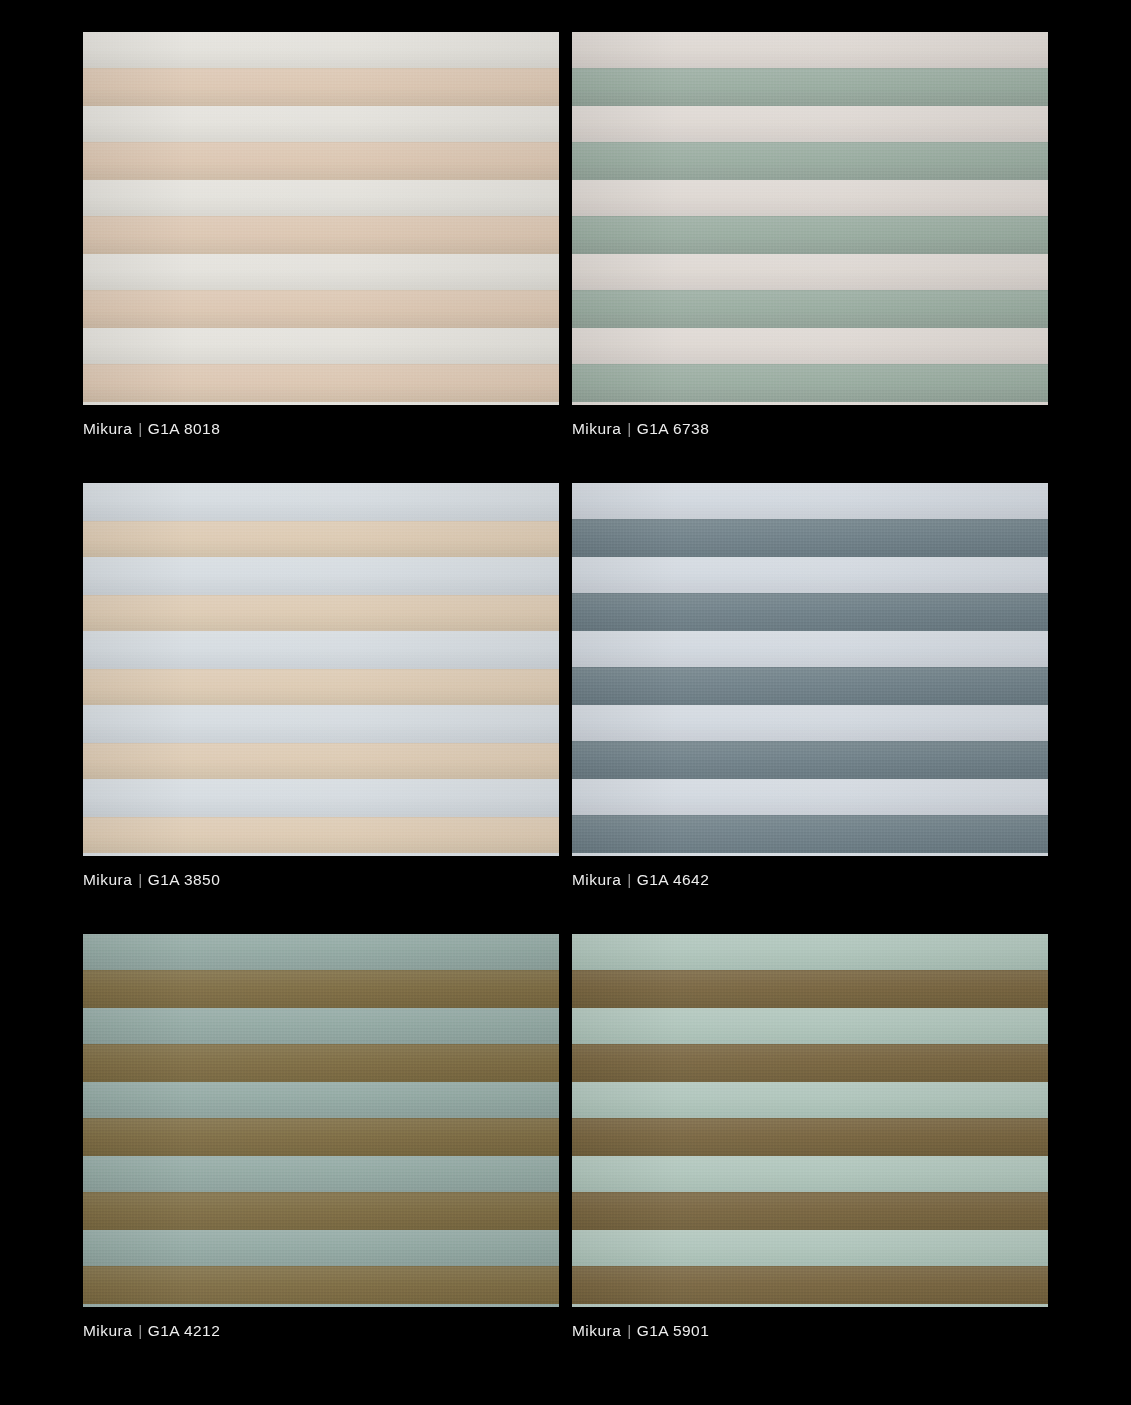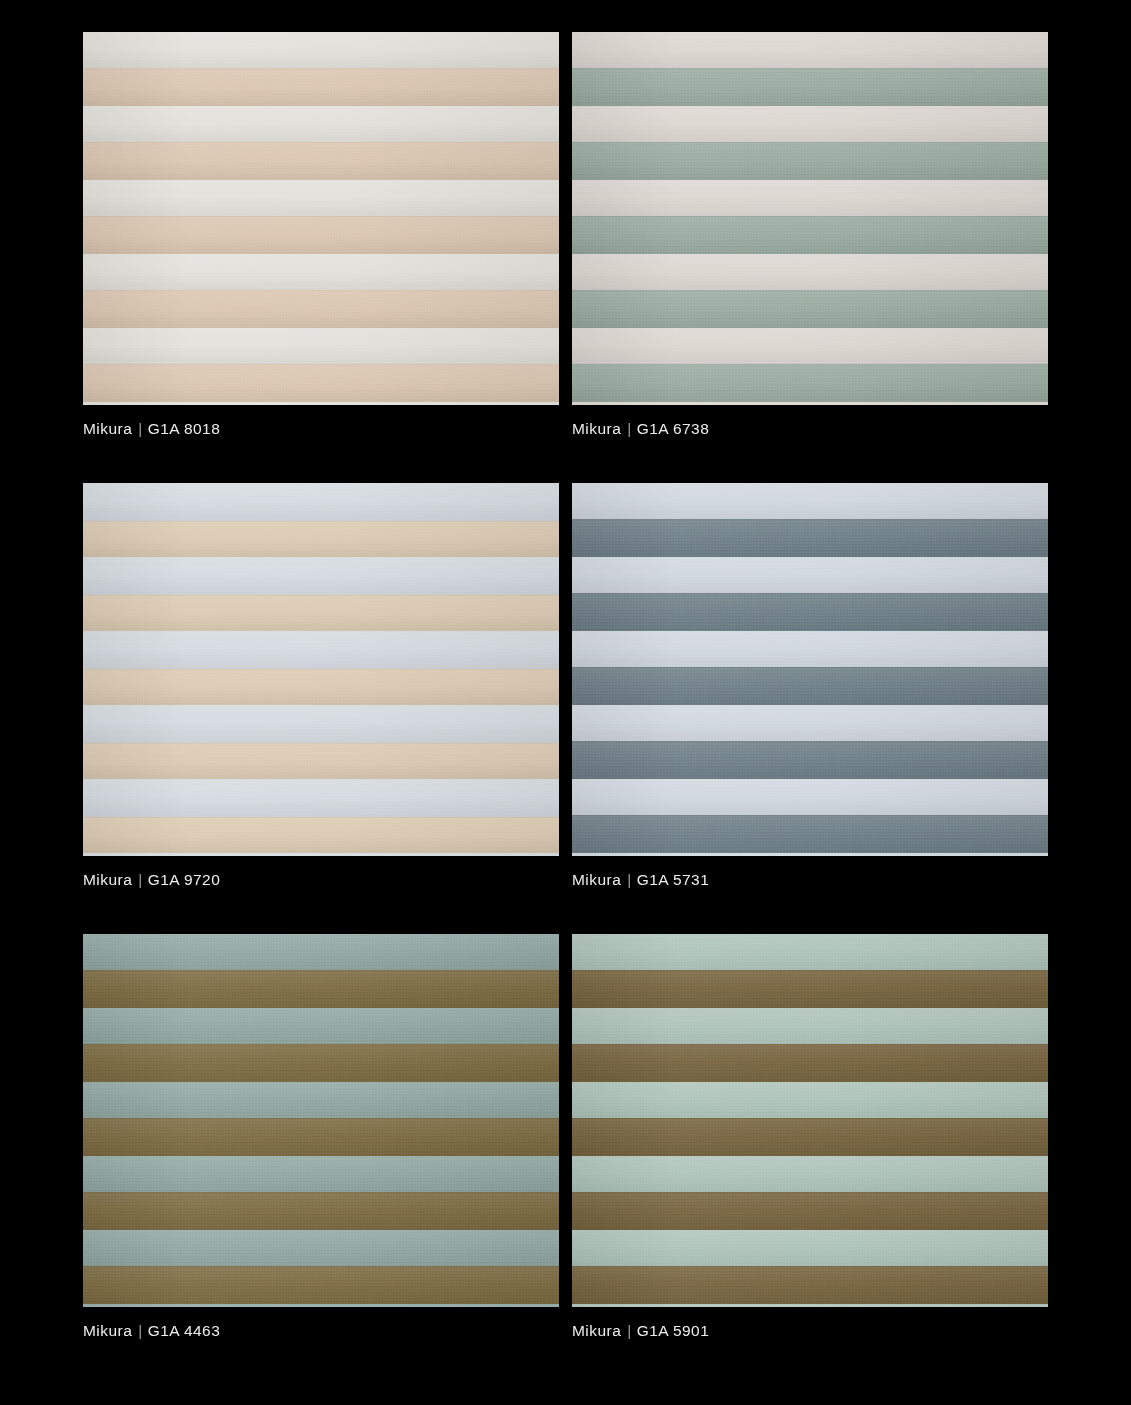--- a/index.html
+++ b/index.html
@@ -152,49 +152,49 @@
     <div class="swatch-cell">
       <div class="swatch-tile">
         <div class="stripe-layer" style="background: repeating-linear-gradient(rgb(214, 220, 225) 0px, rgb(214, 220, 225) 38px, rgb(221, 203, 179) 38px, rgb(221, 203, 179) 74px);">
             <div style="position: absolute; inset: 0px; pointer-events: none; background: repeating-linear-gradient(rgba(255, 255, 255, 0.1) 0px, rgba(255, 255, 255, 0.02) 17px, rgba(0, 0, 0, 0.05) 38px, rgba(255, 255, 255, 0.09) 39px, rgba(255, 255, 255, 0.016) 56px, rgba(0, 0, 0, 0.06) 74px);"></div>
           </div>
         <div class="weave-h"></div>
         <div class="weave-v"></div>
         <div class="cloth-shade"></div>
       </div>
       <div class="caption">
-        <span class="brand">Mikura</span><span class="sep">|</span><span class="code">G1A 9720</span>
+        <span class="brand">Mikura</span><span class="sep">|</span><span class="code">G1A 3850</span>
       </div>
     </div>
 
     <div class="swatch-cell">
       <div class="swatch-tile">
         <div class="stripe-layer" style="background: repeating-linear-gradient(rgb(211, 217, 224) 0px, rgb(211, 217, 224) 36px, rgb(111, 128, 136) 36px, rgb(111, 128, 136) 74px);">
             <div style="position: absolute; inset: 0px; pointer-events: none; background: repeating-linear-gradient(rgba(255, 255, 255, 0.1) 0px, rgba(255, 255, 255, 0.02) 16px, rgba(0, 0, 0, 0.05) 36px, rgba(255, 255, 255, 0.09) 37px, rgba(255, 255, 255, 0.016) 55px, rgba(0, 0, 0, 0.06) 74px);"></div>
           </div>
         <div class="weave-h"></div>
         <div class="weave-v"></div>
         <div class="cloth-shade"></div>
       </div>
       <div class="caption">
-        <span class="brand">Mikura</span><span class="sep">|</span><span class="code">G1A 5731</span>
+        <span class="brand">Mikura</span><span class="sep">|</span><span class="code">G1A 4642</span>
       </div>
     </div>
 
     <div class="swatch-cell">
       <div class="swatch-tile">
         <div class="stripe-layer" style="background: repeating-linear-gradient(rgb(147, 169, 164) 0px, rgb(147, 169, 164) 36px, rgb(125, 108, 67) 36px, rgb(125, 108, 67) 74px);">
             <div style="position: absolute; inset: 0px; pointer-events: none; background: repeating-linear-gradient(rgba(255, 255, 255, 0.1) 0px, rgba(255, 255, 255, 0.02) 16px, rgba(0, 0, 0, 0.05) 36px, rgba(255, 255, 255, 0.09) 37px, rgba(255, 255, 255, 0.016) 55px, rgba(0, 0, 0, 0.06) 74px);"></div>
           </div>
         <div class="weave-h"></div>
         <div class="weave-v"></div>
         <div class="cloth-shade"></div>
       </div>
       <div class="caption">
-        <span class="brand">Mikura</span><span class="sep">|</span><span class="code">G1A 4463</span>
+        <span class="brand">Mikura</span><span class="sep">|</span><span class="code">G1A 4212</span>
       </div>
     </div>
 
     <div class="swatch-cell">
       <div class="swatch-tile">
         <div class="stripe-layer" style="background: repeating-linear-gradient(rgb(175, 197, 187) 0px, rgb(175, 197, 187) 36px, rgb(119, 100, 63) 36px, rgb(119, 100, 63) 74px);">
             <div style="position: absolute; inset: 0px; pointer-events: none; background: repeating-linear-gradient(rgba(255, 255, 255, 0.1) 0px, rgba(255, 255, 255, 0.02) 16px, rgba(0, 0, 0, 0.05) 36px, rgba(255, 255, 255, 0.09) 37px, rgba(255, 255, 255, 0.016) 55px, rgba(0, 0, 0, 0.06) 74px);"></div>
           </div>
         <div class="weave-h"></div>
         <div class="weave-v"></div>

